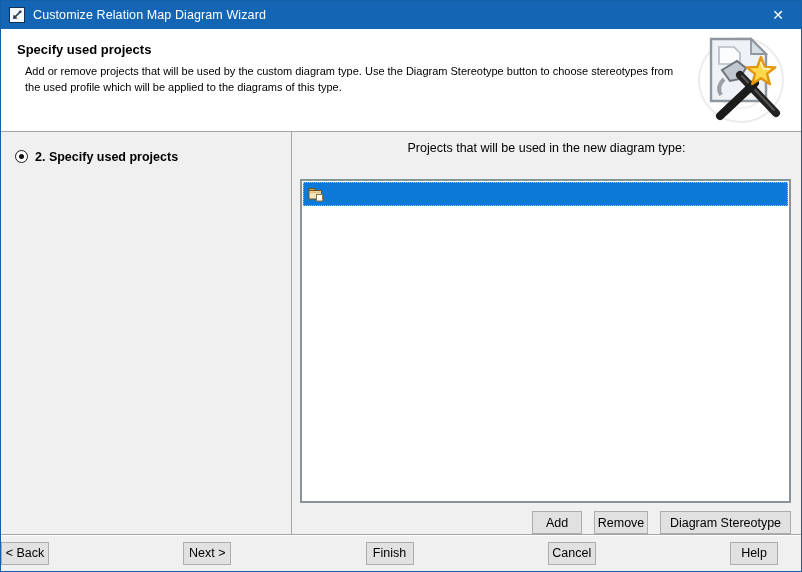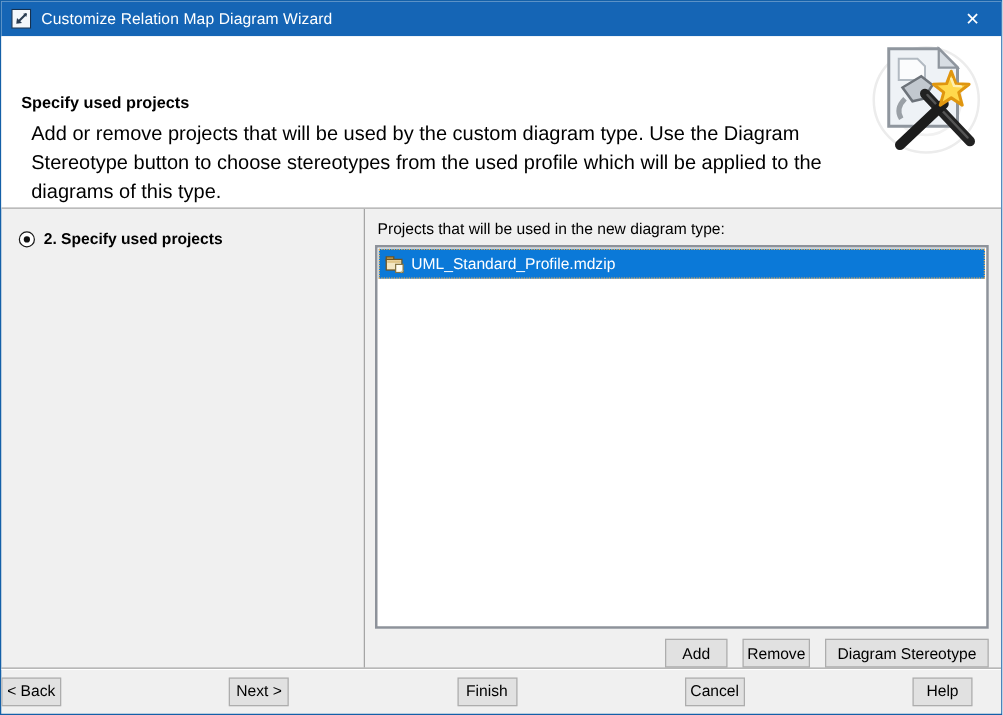--- a/index.html
+++ b/index.html
@@ -25,23 +25,23 @@
   .close-btn {
     width:46px; height:28px; display:flex; align-items:center; justify-content:center;
     font-size:14px; line-height:1; color:#fff; cursor:default; font-weight:400;
   }
 
   
   .header {
     flex:0 0 103px; background:#fff; border-bottom:1px solid #a5a5a5;
     padding:13px 16px 0; position:relative;
   }
-  .header-title { font-size:13px; font-weight:bold;margin-top:32px; }
+  .header-title { font-size:13px; font-weight:bold; }
   .header-desc {
-    margin:7px 0 0 8px; font-size:16px; line-height:1.45; max-width:664px; color:#000;
+    margin:7px 0 0 8px; font-size:11px; line-height:1.45; max-width:664px; color:#000;
   }
   .header-icon { position:absolute; top:5px; right:12px; width:94px; height:94px; }
 
   
   .main { flex:1; display:flex; min-height:0; }
   .left-panel { flex:0 0 290px; padding:14px 0 0 14px; }
   .radio-row { display:flex; align-items:center; gap:7px; height:21px; margin-bottom:8px; cursor:default; }
   .radio {
     width:13px; height:13px; flex:0 0 13px; border:1px solid #4b4b4b; border-radius:50%;
     background:#fff; position:relative;
@@ -49,21 +49,21 @@
   .radio.checked { border-color:#1a1a1a; }
   .radio.checked::after {
     content:""; position:absolute; left:3px; top:3px; width:5px; height:5px;
     border-radius:50%; background:#111;
   }
   .radio-label { font-weight:bold; font-size:12.5px; white-space:nowrap; }
 
   .v-divider { flex:0 0 1px; background:#a5a5a5; }
 
   .right-panel { flex:1; padding:8px 10px 0 8px; display:flex; flex-direction:column; min-width:0; }
-  .projects-label { font-size:12.5px; margin:1px 0 6px 2px; }
+  .projects-label { font-size:12.5px; margin:1px 0 24px 2px;text-align:center; }
   .listbox {
     height:338px; background:#fff; border:2px solid #8d929a; padding:1px; overflow:hidden;
   }
   .list-item {
     height:24px; display:flex; align-items:center; gap:5px; padding:0 4px;
     font-size:12.5px; cursor:default;
   }
   .list-item.selected { background:#0b79d8; color:#fff; border:1px dotted #f0b054; }
   .item-icon { width:16px; height:16px; flex:0 0 16px; }
   .item-label { white-space:nowrap; overflow:hidden; }
@@ -149,21 +149,20 @@
         <div class="list-item selected">
           <span class="item-icon">
             <svg width="16" height="16" viewBox="0 0 16 16">
               <rect x="1" y="2.5" width="6" height="3" fill="#caa254" stroke="#6e5420"></rect>
               <rect x="1" y="4.5" width="12.5" height="8.5" fill="#f3e7c3" stroke="#6e5420"></rect>
               <rect x="1.8" y="5.3" width="10.9" height="2" fill="#e0c587"></rect>
               <rect x="8.5" y="8.5" width="6" height="6.5" fill="#fffdf2" stroke="#857545"></rect>
               <path d="M12.6 15 l1.9 -1.9" stroke="#c9bb8a" stroke-width="1"></path>
             </svg>
           </span>
-          <span class="item-label">UML_Standard_Profile.mdzip</span>
         </div>
       </div>
 
       <div class="list-actions">
         <button class="btn btn-add">Add</button>
         <button class="btn btn-remove">Remove</button>
         <button class="btn btn-stereo">Diagram Stereotype</button>
       </div>
     </div>
   </div>

